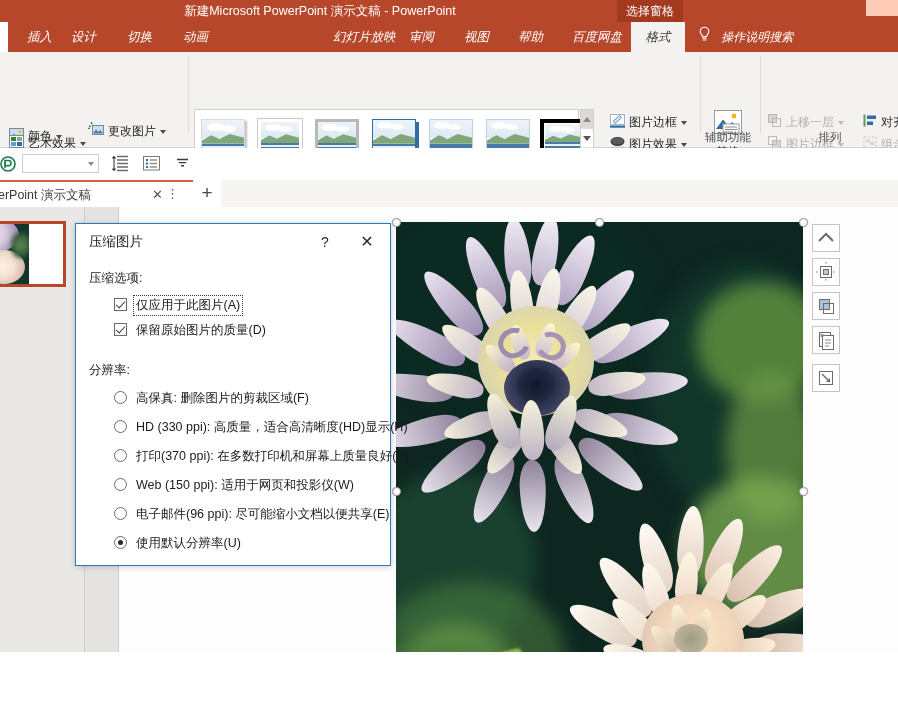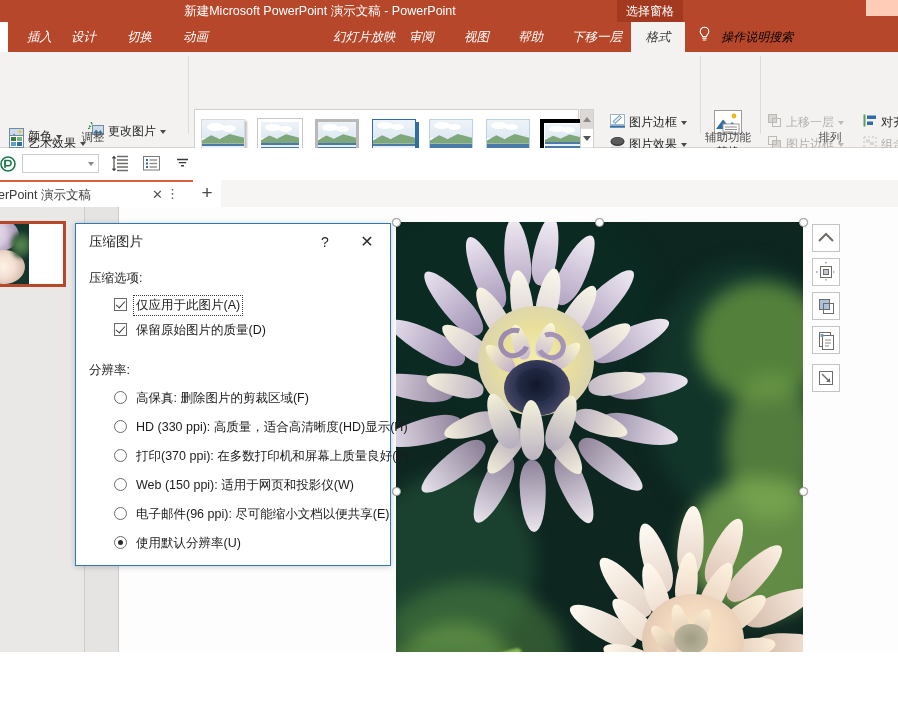--- a/index.html
+++ b/index.html
@@ -37,21 +37,21 @@
     background:#b7472a;
     font-style:italic;
   }
   .tab{
     position:absolute;top:0;height:30px;line-height:30px;
     color:#fff;font-size:12.5px;white-space:nowrap;cursor:default;
   }
   .tab.active{
     background:#f3f2f1;color:#3a3a3a;
   }
-  .lamp-wrap{position:absolute;top:0;height:30px;line-height:30px;color:#000000;white-space:nowrap;}
+  .lamp-wrap{position:absolute;top:0;height:30px;line-height:30px;color:#ffffff;white-space:nowrap;}
   .lamp-ico{display:inline-block;vertical-align:middle;margin-right:7px;}
 
   
   .ribbon{
     position:absolute;left:0;top:52px;width:898px;height:95px;
     background:#f3f2f1;border-bottom:1px solid #d6d3d1;
   }
   .grp-label{
     position:absolute;bottom:2px;font-size:11.5px;color:#4d4d4d;
     text-align:center;white-space:nowrap;
@@ -228,21 +228,21 @@
 
   <div class="tabstrip">
     <div class="tab" style="left:8px;padding:0 11px;">插入</div>
     <div class="tab" style="left:52px;padding:0 11px;">设计</div>
     <div class="tab" style="left:108px;padding:0 11px;">切换</div>
     <div class="tab" style="left:164px;padding:0 11px;">动画</div>
     <div class="tab" style="left:314px;padding:0 11px;">幻灯片放映</div>
     <div class="tab" style="left:390px;padding:0 11px;">审阅</div>
     <div class="tab" style="left:445px;padding:0 11px;">视图</div>
     <div class="tab" style="left:499px;padding:0 11px;">帮助</div>
-    <div class="tab" style="left:553px;padding:0 11px;">下移一层</div>
+    <div class="tab" style="left:553px;padding:0 11px;">百度网盘</div>
     <div class="tab active" style="left:623px;width:54px;text-align:center;">格式</div>
 
     <div class="lamp-wrap" style="left:690px;">
       <span class="lamp-ico">
         <svg width="13" height="16" viewBox="0 0 13 16">
           <path d="M6.5 1.2c-2.5 0-4.3 1.9-4.3 4.2 0 1.7 1 2.8 1.7 3.7.4.5.6.9.6 1.4h4c0-.5.2-.9.6-1.4.7-.9 1.7-2 1.7-3.7C10.8 3.1 9 1.2 6.5 1.2z" fill="none" stroke="#ffffff" stroke-width="1.1"></path>
           <path d="M4.7 12.1h3.6M5.1 14h2.8" stroke="#ffffff" stroke-width="1.1" fill="none" stroke-linecap="round"></path>
         </svg>
       </span>
       <span>操作说明搜索</span>
@@ -299,21 +299,20 @@
       <span class="ri">
         <svg width="16" height="15" viewBox="0 0 16 15">
           <rect x="4.5" y="3.5" width="11" height="9" fill="#cfdce8" stroke="#6e8ba5"></rect>
           <path d="M5 11.5 L8 7.5 L10.5 10 L12.5 8 L15 11.5 Z" fill="#4e7ca8"></path>
           <path d="M4 2.5 A4 4 0 1 0 2 6" fill="none" stroke="#2f6da4" stroke-width="1.3"></path>
           <path d="M1 3 l0.2 2.6 2.4-1.2z" fill="#2f6da4"></path>
         </svg>
       </span><span>重置图片</span><span class="caret" style="margin-left:10px;"></span>
     </div>
 
-    <div class="grp-label" style="left:0px;width:186px;">调整</div>
     <div class="grp-sep" style="left:188px;"></div>
 
     <div class="gallery">
       <div class="thumb s1" style="left:6px;">
         <div class="pic">
           <div class="sky"></div>
             <div class="cloud" style="left:5px;top:3px;width:17px;height:8px;"></div>
           <div class="cloud" style="left:20px;top:5px;width:14px;height:7px;"></div>
           <div class="hill"></div>
             <div class="water">

